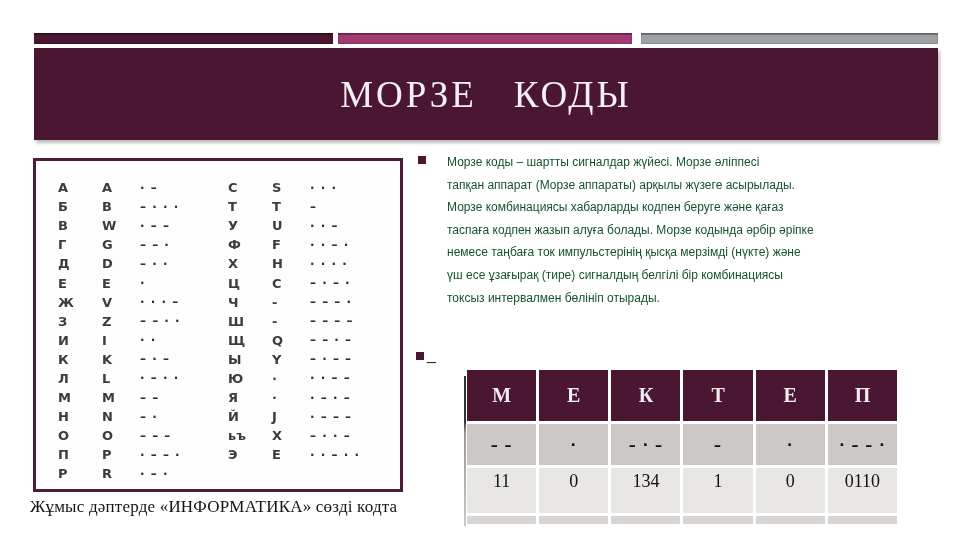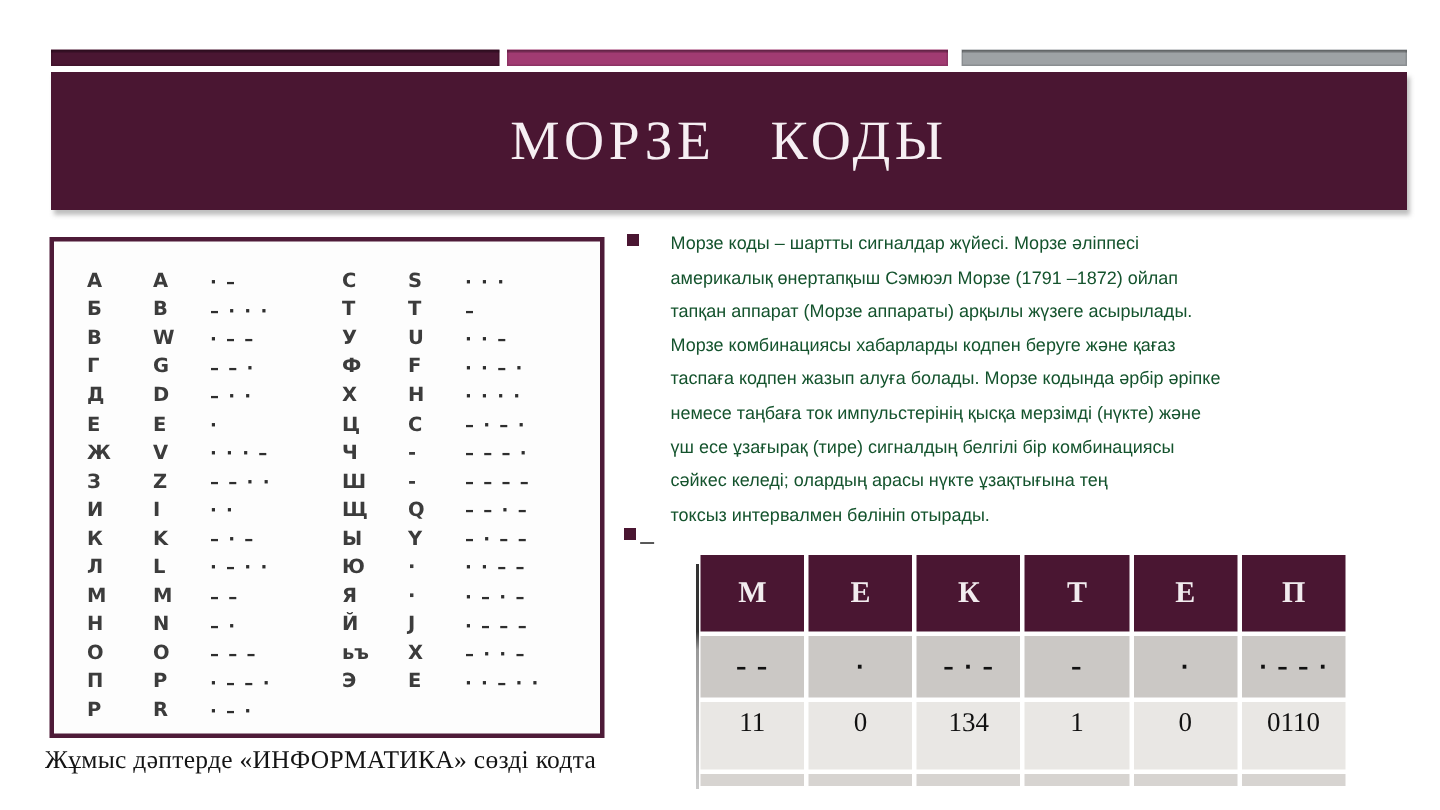--- a/index.html
+++ b/index.html
@@ -238,27 +238,25 @@
       </div>
       </div>
   </div>
 
   <div class="caption">Жұмыс дәптерде «ИНФОРМАТИКА» сөзді кодта</div>
 
   <div class="bullet-marker b1"></div>
   <div class="paragraph">
 
   <div class="text-line">Морзе коды – шартты сигналдар жүйесі. Морзе әліппесі</div>
-      <div class="text-line">америкалық өнертапқыш Сэмюэл Морзе (1791 –1872) ойлап</div>
       <div class="text-line">тапқан аппарат (Морзе аппараты) арқылы жүзеге асырылады.</div>
       <div class="text-line">Морзе комбинациясы хабарларды кодпен беруге және қағаз</div>
       <div class="text-line">таспаға кодпен жазып алуға болады. Морзе кодында әрбір әріпке</div>
       <div class="text-line">немесе таңбаға ток импульстерінің қысқа мерзімді (нүкте) және</div>
       <div class="text-line">үш есе ұзағырақ (тире) сигналдың белгілі бір комбинациясы</div>
-      <div class="text-line">сәйкес келеді; олардың арасы нүкте ұзақтығына тең</div>
       <div class="text-line">токсыз интервалмен бөлініп отырады.</div>
     </div>
 
   <div class="bullet-marker b2"></div>
   <div class="underscore">_</div>
   <div class="caret"></div>
 
   <div class="code-table">
     <div class="t-row t-head">
 

